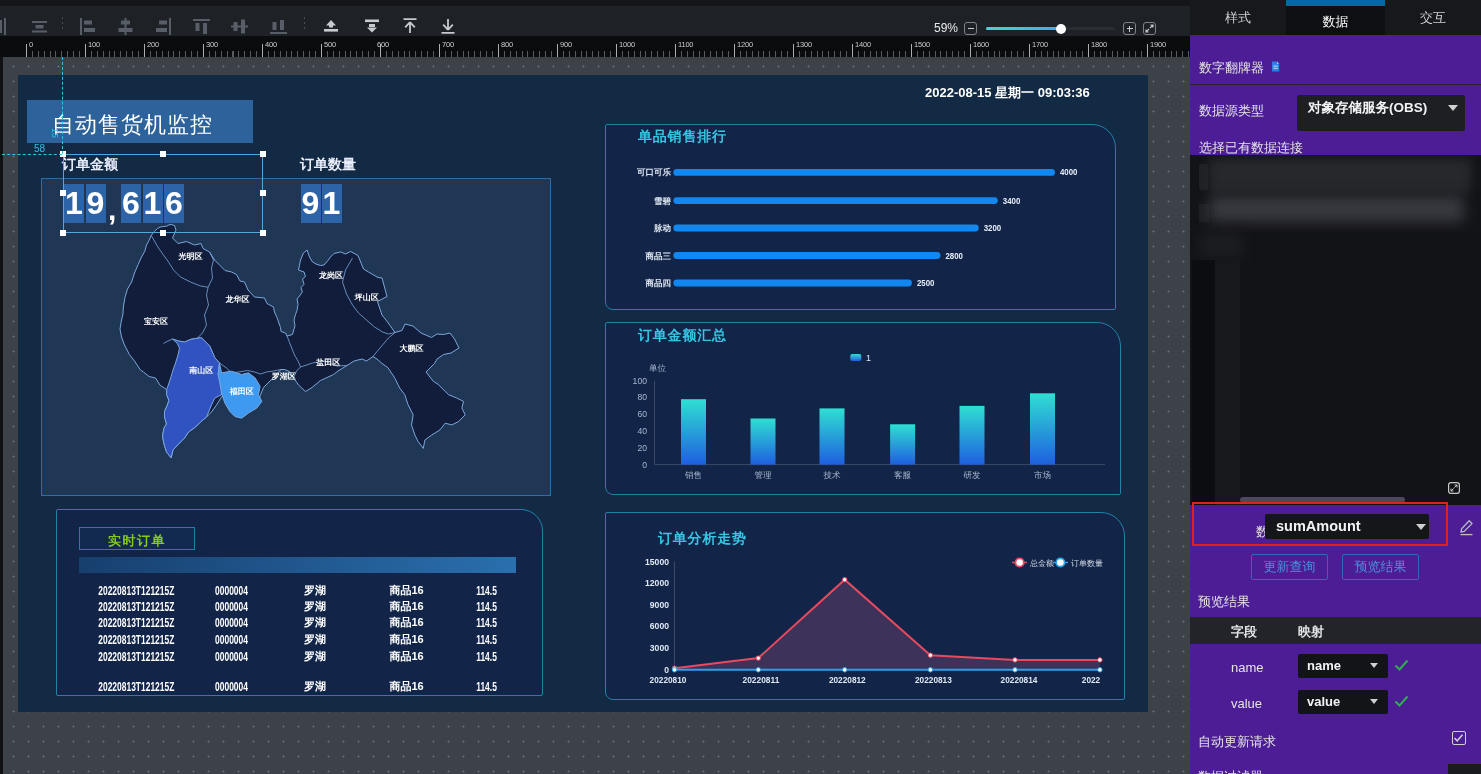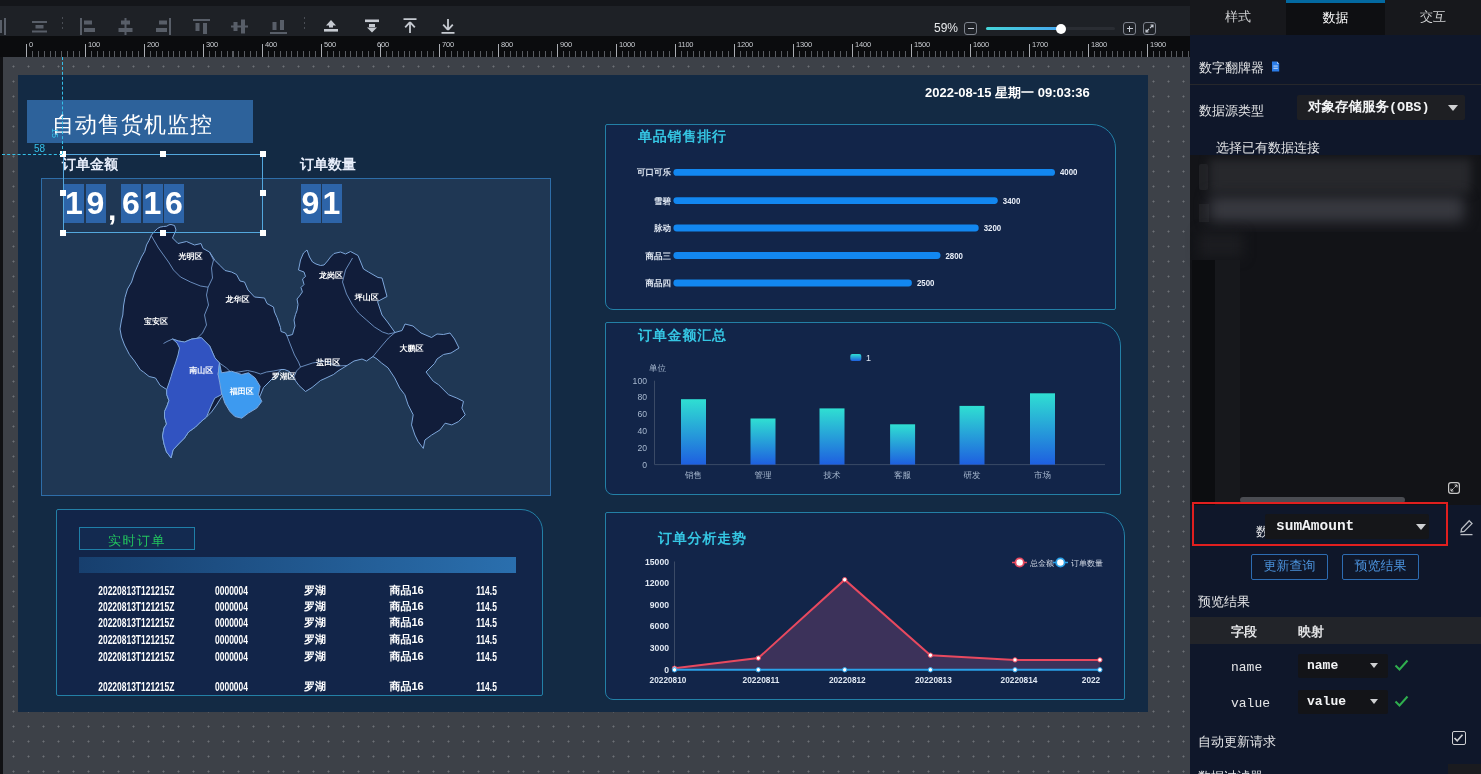--- a/index.html
+++ b/index.html
@@ -36,21 +36,21 @@
 
 #selrect{position:absolute;border:1px solid #53a7dd;}
 .hdl{position:absolute;width:6px;height:6px;background:#fff;}
 .guide{position:absolute;}
 
 .trow{position:absolute;width:437px;color:#fff;font-size:11px;font-weight:bold;display:flex;}
 .trow span{display:block;text-align:center;}
 .c1{width:110px;}.c2{width:85px;}.c3{width:83px;}.c4{width:100px;}.c5{width:59px;}
 .trow .n{transform:scaleX(0.65);font-size:13px;}
 
-#rp{left:1190px;top:0;width:291px;height:774px;background:#0f172a;font-family:Liberation Mono, monospace;}
+#rp{left:1190px;top:0;width:291px;height:774px;background:#4c1d95;}
 #rptabs{position:absolute;left:0;top:0;width:291px;height:35px;background:#17181c;}
 .tab{position:absolute;top:0;height:35px;line-height:35px;text-align:center;color:#cfd0d2;font-size:13px;}
 .rlabel{position:absolute;color:#e3e4e6;font-size:13px;}
 .dd{position:absolute;background:#1e1f23;border-radius:2px;color:#f2f3f5;}
 .caret{position:absolute;width:0;height:0;border-left:5px solid transparent;
 border-right:5px solid transparent;border-top:6px solid #cfd0d2;}
 .btn{position:absolute;width:77px;height:26px;border:1px solid #2d6cb2;border-radius:2px;
 color:#4a90d9;font-size:13px;text-align:center;line-height:24px;}
 </style></head><body>
 <div id="stage">
@@ -281,21 +281,21 @@
         <circle cx="494.9" cy="157.8" r="2.2" fill="#fff" stroke="#2aa1e8" stroke-width="1"></circle>
         <text x="63" y="171" text-anchor="middle" font-size="9.5" fill="#dfe7f2" font-weight="bold" textLength="36.8" lengthAdjust="spacingAndGlyphs">20220810</text>
         <text x="155.9" y="171" text-anchor="middle" font-size="9.5" fill="#dfe7f2" font-weight="bold" textLength="36.8" lengthAdjust="spacingAndGlyphs">20220811</text>
         <text x="242.3" y="171" text-anchor="middle" font-size="9.5" fill="#dfe7f2" font-weight="bold" textLength="36.8" lengthAdjust="spacingAndGlyphs">20220812</text>
         <text x="328.4" y="171" text-anchor="middle" font-size="9.5" fill="#dfe7f2" font-weight="bold" textLength="36.8" lengthAdjust="spacingAndGlyphs">20220813</text>
         <text x="414" y="171" text-anchor="middle" font-size="9.5" fill="#dfe7f2" font-weight="bold" textLength="36.8" lengthAdjust="spacingAndGlyphs">20220814</text>
         <text x="486" y="171" text-anchor="middle" font-size="9.5" fill="#dfe7f2" font-weight="bold" textLength="18.4" lengthAdjust="spacingAndGlyphs">2022</text>
       </svg>
       <div class="panel" style="left:38px;top:434px;width:487px;height:187px;border-radius:2px 22px 2px 2px;background:#122549;"></div>
       <div class="abs" style="left:61px;top:451.6px;width:116px;height:23px;border:1.5px solid #1f7fa8;background:rgba(30,90,150,0.10);"></div>
-      <div class="abs" style="left:61px;top:457px;width:116px;text-align:center;color:#22c55e;font-size:13px;font-weight:normal;letter-spacing:1.5px;">实时订单</div>
+      <div class="abs" style="left:61px;top:457px;width:116px;text-align:center;color:#84cc16;font-size:13px;font-weight:bold;letter-spacing:1.5px;">实时订单</div>
       <div class="abs" style="left:60.6px;top:482.3px;width:437px;height:16px;background:linear-gradient(90deg,#173f6e,#2a6fae);"></div>
       <div class="trow" style="left:60.6px;top:507.6px;">
         <span class="c1 n">20220813T121215Z</span>
         <span class="c2 n">0000004</span>
         <span class="c3">罗湖</span>
         <span class="c4">商品16</span>
         <span class="c5 n">114.5</span>
       </div>
       <div class="trow" style="left:60.6px;top:523.5px;">
         <span class="c1 n">20220813T121215Z</span>
@@ -342,34 +342,34 @@
       <div class="hdl" style="left:241.8px;top:115.3px;"></div>
       <div class="hdl" style="left:241.8px;top:154.8px;"></div>
     </div>
     <div class="guide" style="left:62px;top:57px;width:1px;height:97px;border-left:1px dashed #35c0e8;"></div>
     <div class="guide" style="left:2px;top:153.5px;width:60px;height:1px;border-top:1px dashed #35c0e8;"></div>
     <div class="guide" style="left:34px;top:143px;font-size:10px;color:#35c0e8;">58</div>
     <div class="guide" style="left:50px;top:128px;font-size:9px;color:#35c0e8;transform:rotate(90deg);">15</div>
     <div class="abs" id="rp">
       <div id="rptabs"></div>
       <div class="tab" style="left:0px;width:96px;">样式</div>
-      <div class="tab" style="left:96px;width:99px;background:#0e0f12;border-top:3px solid #0369a1;color:#fff;line-height:32px;">数据</div>
+      <div class="tab" style="left:96px;width:99px;background:#0e0f12;border-top:6px solid #0369a1;color:#fff;line-height:32px;">数据</div>
       <div class="tab" style="left:195px;width:96px;">交互</div>
       <div class="rlabel" style="left:9px;top:59px;">数字翻牌器</div>
       <svg class="abs" style="left:81px;top:61px" width="9" height="11" viewBox="0 0 9 11">
         <path d="M1 0.5 L6 0.5 L8.2 2.7 L8.2 10.5 L1 10.5 Z" fill="#2b7de9"></path>
         <path d="M6 0.5 L6 2.7 L8.2 2.7 Z" fill="#aecdf7"></path>
         <rect x="2.4" y="4.6" width="4.4" height="0.9" fill="#dce9fb"></rect>
         <rect x="2.4" y="6.8" width="4.4" height="0.9" fill="#dce9fb"></rect>
       </svg>
       <div class="abs" style="left:0;top:84px;width:291px;height:1px;background:#26272b;"></div>
       <div class="rlabel" style="left:9px;top:102px;">数据源类型</div>
-      <div class="dd" style="left:107px;top:95px;width:168px;height:25px;font-size:13.5px;font-weight:bold;line-height:25px;padding-left:11px;">对象存储服务(OBS)</div>
+      <div class="dd" style="left:107px;top:95px;width:168px;height:36px;font-size:13.5px;font-weight:bold;line-height:25px;padding-left:11px;">对象存储服务(OBS)</div>
       <div class="caret" style="left:258px;top:105px;"></div>
-      <div class="rlabel" style="left:26px;top:139px;">选择已有数据连接</div>
+      <div class="rlabel" style="left:9px;top:139px;">选择已有数据连接</div>
       <div class="abs" style="left:0px;top:155px;width:291px;height:77px;background:#131418;overflow:hidden;">
         <div class="abs" style="left:9px;top:9px;width:9px;height:26px;background:#202125;border-radius:2px;"></div>
         <div class="abs" style="left:9px;top:49px;width:10px;height:18px;background:#1e1f23;"></div>
         <div class="abs" style="left:19px;top:4px;width:262px;height:33px;background:#27282c;filter:blur(5px);"></div>
         <div class="abs" style="left:19px;top:41px;width:255px;height:26px;background:#383940;filter:blur(7px);border-radius:4px;"></div>
       </div>
       <div class="abs" style="left:0px;top:232px;width:291px;height:273px;background:#121317;">
         <div class="abs" style="left:9px;top:0px;width:44px;height:26px;background:#1b1c20;filter:blur(6px);"></div>
         <div class="abs" style="left:2px;top:28px;width:23px;height:245px;background:#0c0d10;"></div>
         <div class="abs" style="left:25px;top:28px;width:25px;height:245px;background:#17181c;"></div>

